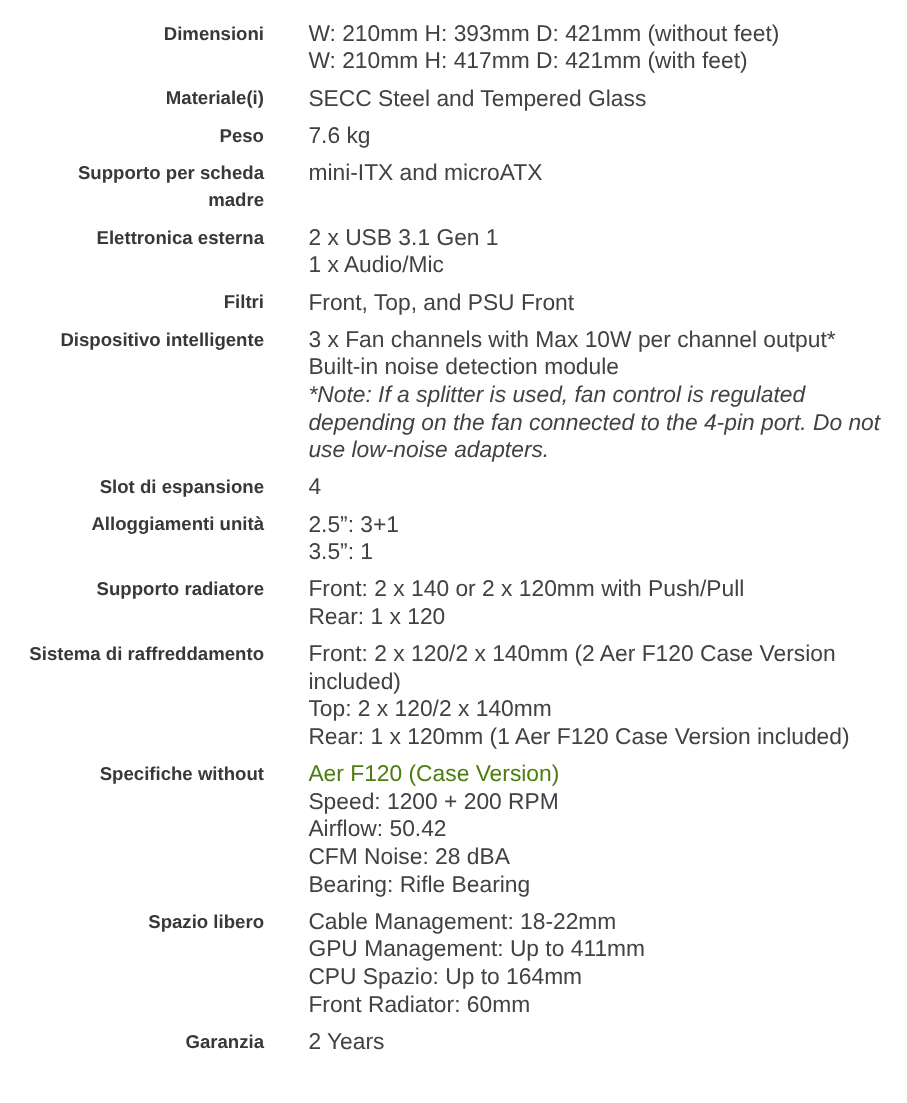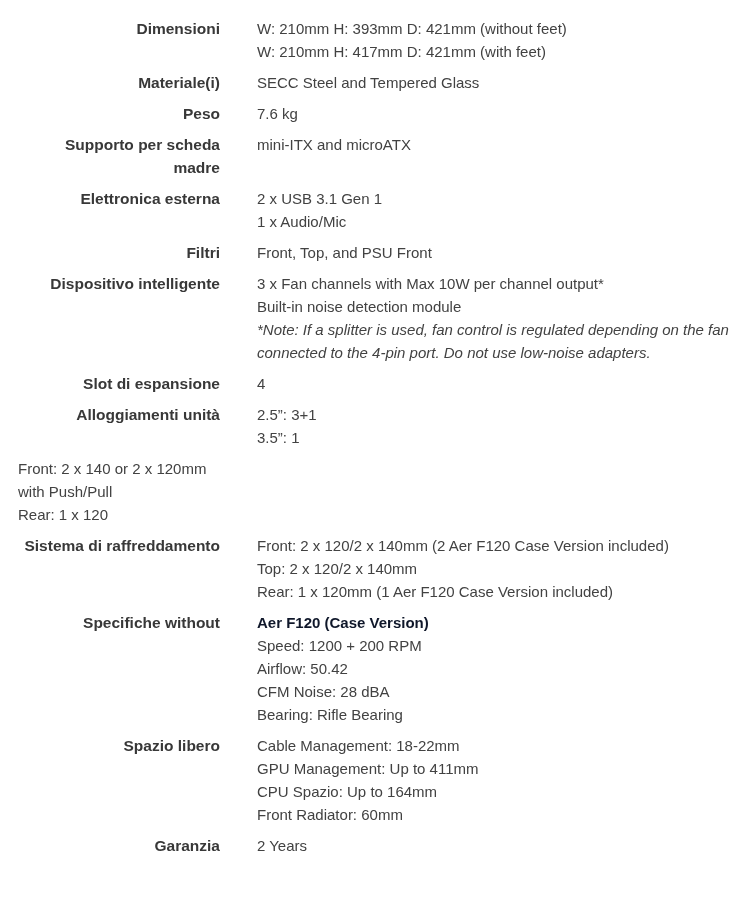--- a/index.html
+++ b/index.html
@@ -31,32 +31,32 @@
   .row.extra-gap {
   }
   .label {
     font-weight: bold;
     text-align: right;
     font-size: 15.5px;
     line-height: 23px;
     color: #383838;
   }
   .value {
-    font-size: 15px;
+    font-size: 19px;
     line-height: 23px;
     color: #424242;
     max-width: 491px;
   }
   .line { }
   .line.italic {
     font-style: italic;
   }
   .line.bold {
-    font-weight: bold;
-    color: #0f172a;
+    font-weight: normal;
+    color: #4d7c0f;
   }
 </style>
 </head>
 <body>
 
 <div class="spec-table" id="spec-table">
   <div class="row">
     <div class="label">Dimensioni</div>
     <div class="value">
         <div class="line">W: 210mm H: 393mm D: 421mm (without feet)</div>
@@ -118,20 +118,21 @@
 
   <div class="row">
     <div class="label">Alloggiamenti unità</div>
     <div class="value">
         <div class="line">2.5”: 3+1</div>
         <div class="line">3.5”: 1</div>
       </div>
   </div>
 
   <div class="row">
+    <div class="label">Supporto radiatore</div>
     <div class="value">
         <div class="line">Front: 2 x 140 or 2 x 120mm with Push/Pull</div>
         <div class="line">Rear: 1 x 120</div>
       </div>
   </div>
 
   <div class="row">
     <div class="label">Sistema di raffreddamento</div>
     <div class="value">
         <div class="line">Front: 2 x 120/2 x 140mm (2 Aer F120 Case Version included)</div>

